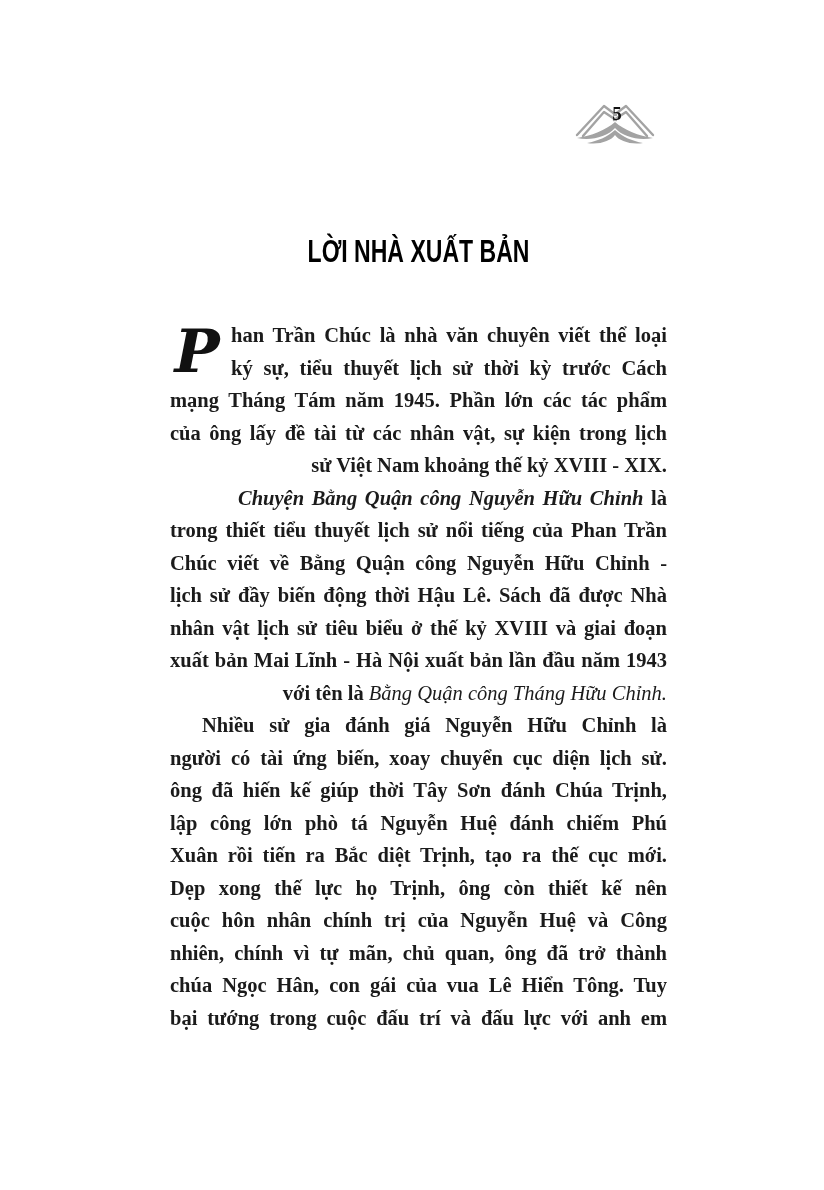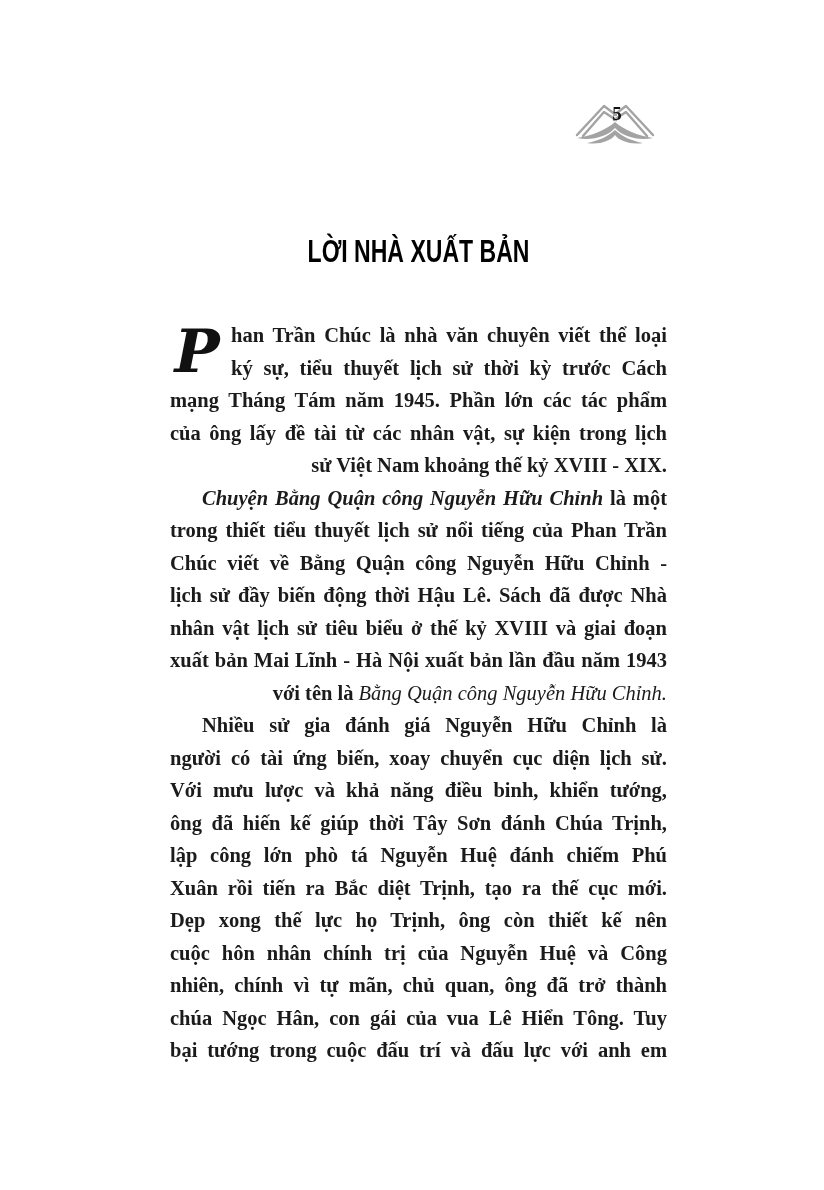--- a/index.html
+++ b/index.html
@@ -76,21 +76,21 @@
     overflow: hidden;
     text-align: right;
     white-space: normal;
   }
   .line.just {
     text-align: justify;
     text-align-last: justify;
   }
   .line.indent { padding-left: 32px; }
   .seg.regular { font-style: normal; font-weight: bold; }
-  .seg.bold-italic { font-style: italic; font-weight: bold; }
+  .seg.bold-italic { font-style: italic; font-weight: bold; margin-left: 36px; }
   .seg.italic { font-style: italic; font-weight: normal; }
 
   .dropcap {
     float: left;
     width: 50px;
     height: 60px;
     margin: 3px 9px 0 2px;
     font-family: "DejaVu Serif", serif;
     font-style: italic;
     font-weight: bold;
@@ -136,26 +136,25 @@
         <div class="line just"><span class="seg regular">của ông lấy đề tài từ các nhân vật, sự kiện trong lịch</span></div>
         <div class="line"><span class="seg regular">sử Việt Nam khoảng thế kỷ XVIII - XIX.</span></div>
       </div>
       <div class="para">
         <div class="line just indent"><span class="seg bold-italic">Chuyện Bằng Quận công Nguyễn Hữu Chỉnh</span><span class="seg regular"> là một</span></div>
         <div class="line just"><span class="seg regular">trong thiết tiểu thuyết lịch sử nổi tiếng của Phan Trần</span></div>
         <div class="line just"><span class="seg regular">Chúc viết về Bằng Quận công Nguyễn Hữu Chỉnh -</span></div>
         <div class="line just"><span class="seg regular">lịch sử đầy biến động thời Hậu Lê. Sách đã được Nhà</span></div>
         <div class="line just"><span class="seg regular">nhân vật lịch sử tiêu biểu ở thế kỷ XVIII và giai đoạn</span></div>
         <div class="line just"><span class="seg regular">xuất bản Mai Lĩnh - Hà Nội xuất bản lần đầu năm 1943</span></div>
-        <div class="line"><span class="seg regular">với tên là </span><span class="seg italic">Bằng Quận công Nguyễn Hữu Chỉnh.</span></div>
+        <div class="line"><span class="seg regular">với tên là </span><span class="seg italic">Bằng Quận công Tháng Hữu Chỉnh.</span></div>
       </div>
       <div class="para">
         <div class="line just indent"><span class="seg regular">Nhiều sử gia đánh giá Nguyễn Hữu Chỉnh là</span></div>
         <div class="line just"><span class="seg regular">người có tài ứng biến, xoay chuyển cục diện lịch sử.</span></div>
-        <div class="line just"><span class="seg regular">Với mưu lược và khả năng điều binh, khiển tướng,</span></div>
         <div class="line just"><span class="seg regular">ông đã hiến kế giúp thời Tây Sơn đánh Chúa Trịnh,</span></div>
         <div class="line just"><span class="seg regular">lập công lớn phò tá Nguyễn Huệ đánh chiếm Phú</span></div>
         <div class="line just"><span class="seg regular">Xuân rồi tiến ra Bắc diệt Trịnh, tạo ra thế cục mới.</span></div>
         <div class="line just"><span class="seg regular">Dẹp xong thế lực họ Trịnh, ông còn thiết kế nên</span></div>
         <div class="line just"><span class="seg regular">cuộc hôn nhân chính trị của Nguyễn Huệ và Công</span></div>
         <div class="line just"><span class="seg regular">nhiên, chính vì tự mãn, chủ quan, ông đã trở thành</span></div>
         <div class="line just"><span class="seg regular">chúa Ngọc Hân, con gái của vua Lê Hiển Tông. Tuy</span></div>
         <div class="line just"><span class="seg regular">bại tướng trong cuộc đấu trí và đấu lực với anh em</span></div>
       </div>
     </div>

